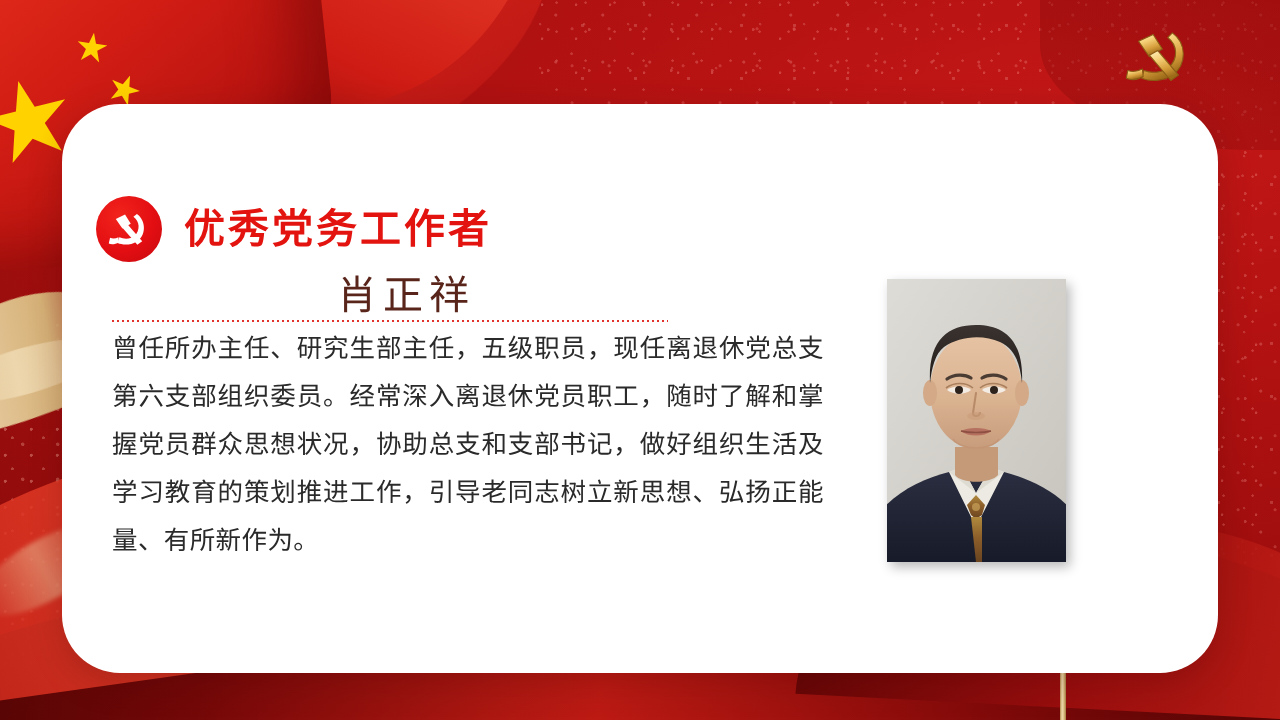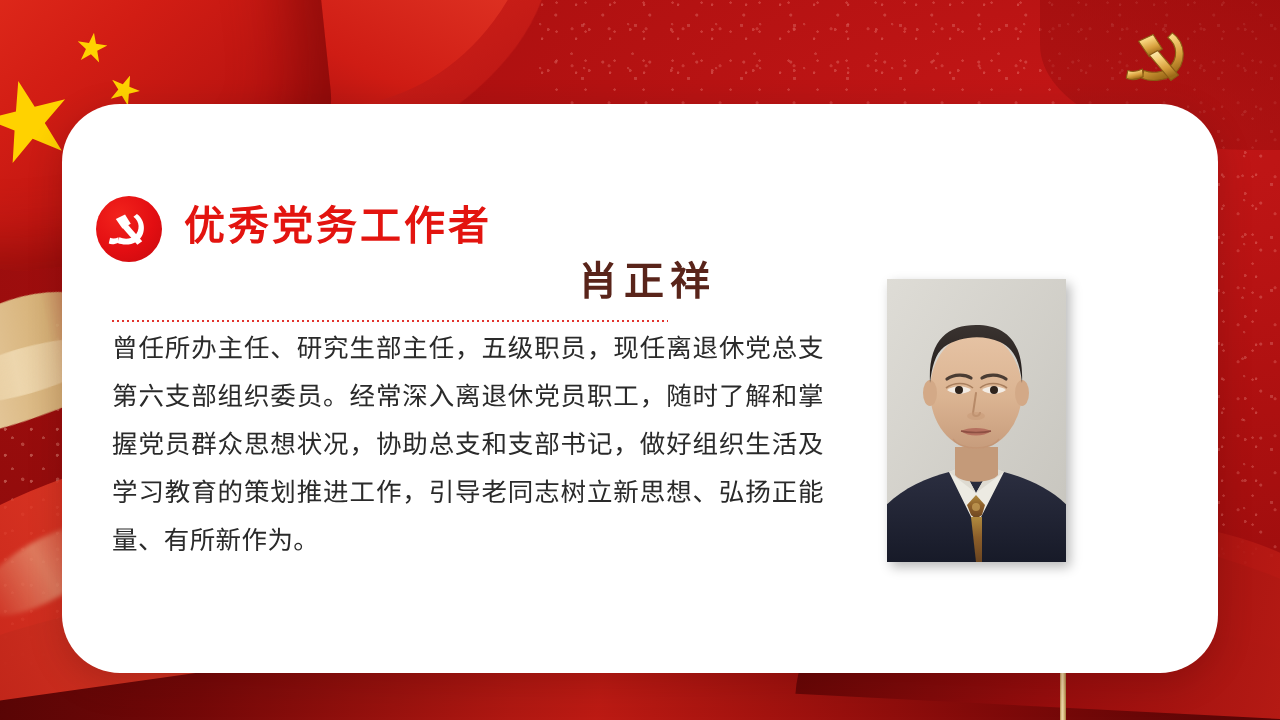--- a/index.html
+++ b/index.html
@@ -207,35 +207,35 @@
   }
   .badge {
     width: 66px; height: 66px;
     border-radius: 50%;
     background: radial-gradient(circle at 35% 30%, #f2231c 0%, #e30e12 55%, #c70a0e 100%);
     display: flex; align-items: center; justify-content: center;
     flex: 0 0 auto;
   }
   .badge svg { display: block; width: 44px; height: 44px; }
   .title-main {
-    font-family: Liberation Mono, monospace;
+    font-family: Liberation Sans, sans-serif;
     font-weight: 700;
     font-size: 41px;
     letter-spacing: 3px;
     color: #e3140f;
     white-space: nowrap;
     line-height: 1;
   }
   .title-name {
     position: absolute;
-    left: 34px; top: 158px;
+    left: 34px; top: 172px;
     width: 620px;
-    text-align: right;
+    text-align: center;
     font-family: "Liberation Serif", "DejaVu Serif", serif;
-    font-weight: 700;
+    font-weight: 400;
     font-size: 40px;
     letter-spacing: 6px;
     color: #59241a;
     line-height: 1;
   }
 
   .divider {
     position: absolute;
     left: 50px; top: 216px;
     width: 556px; height: 2px;

